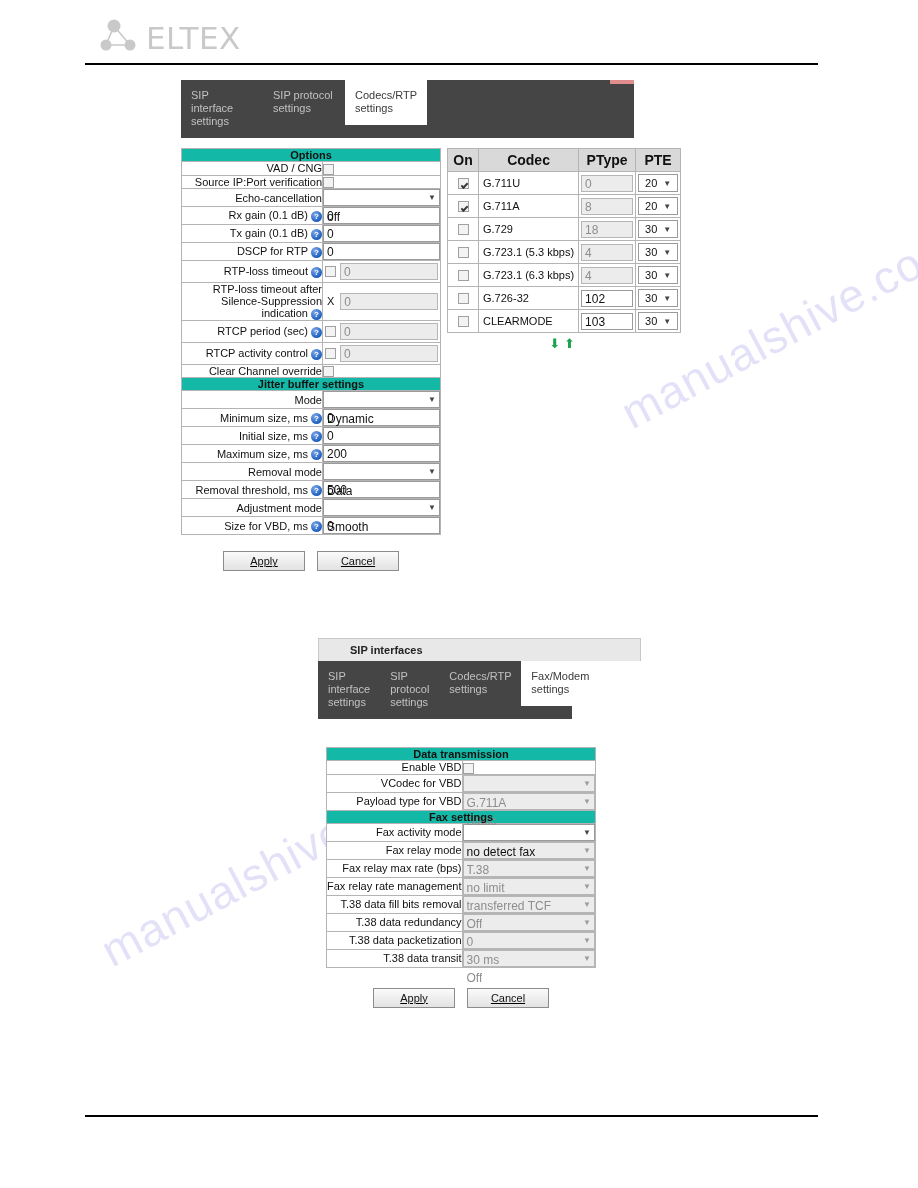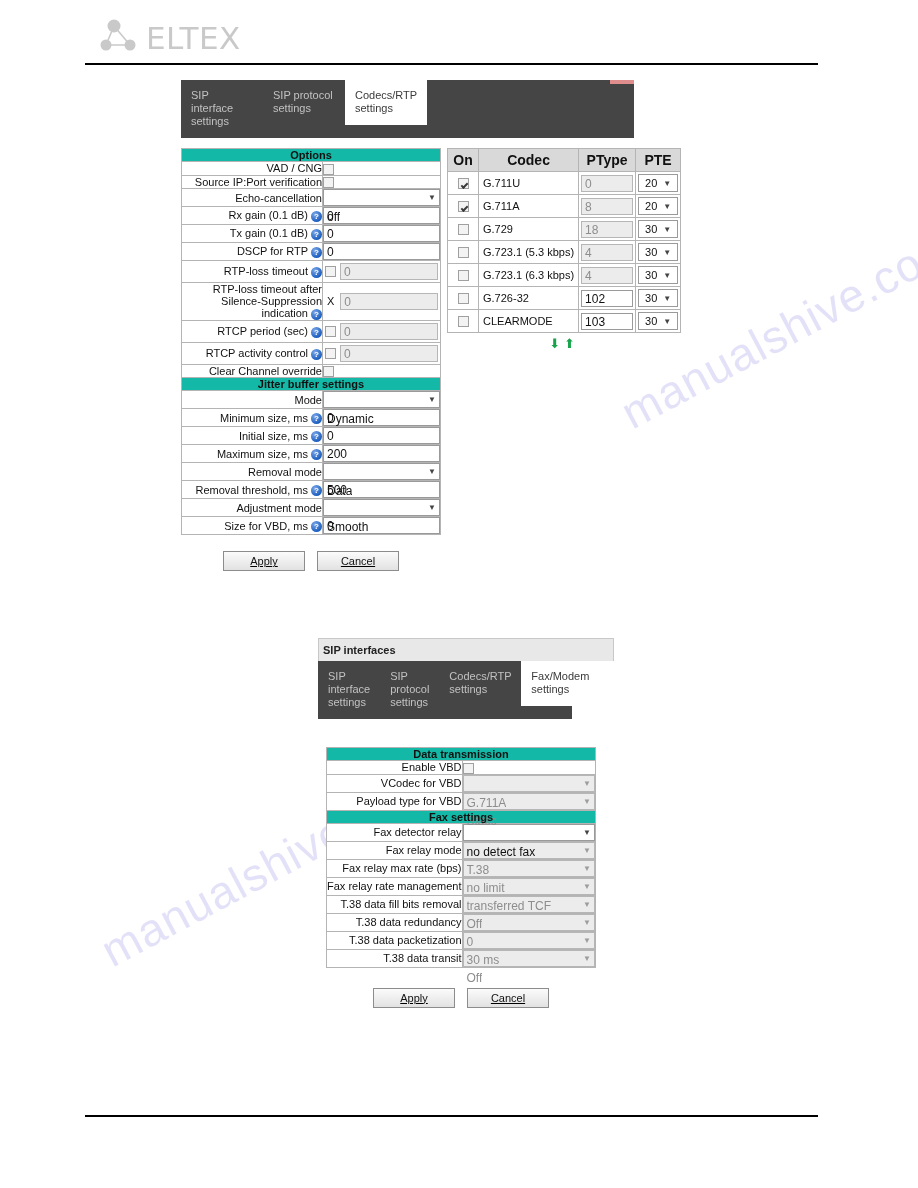--- a/index.html
+++ b/index.html
@@ -29,21 +29,21 @@
   .panel{position:absolute;z-index:2;}
   .tabbar{background:#454545;display:flex;align-items:flex-start;position:relative;}
   .tab{
     color:#c2c2c2;font-size:11px;line-height:13px;padding:9px 10px 10px 10px;
     width:62px;
   }
   .tab.active{background:#fff;color:#3a3a3a;}
   .redmark{position:absolute;right:0;top:0;width:24px;height:4px;background:#e08d8d;}
   .titlebar{
     background:#e8e8e8;border:1px solid #c8c8c8;border-bottom:none;
-    font-size:11px;font-weight:bold;color:#222;padding:5px 0 5px 4px;
+    font-size:11px;font-weight:bold;color:#222;padding:5px 0 5px 31px;
   }
   
   table.cfg{border-collapse:collapse;background:#fff;font-size:11px;color:#111;}
   table.cfg td,table.cfg th{border:1px solid #b4b4b4;padding:0;}
   .sec{
     background:#14b8a6;text-align:center;font-weight:bold;font-size:11px;
     padding:3px 0;color:#111;
   }
   .lbl{text-align:right;padding:3px 4px 3px 6px;white-space:nowrap;line-height:12px;}
   .lbl2{text-align:right;padding:2px 4px 2px 6px;line-height:12px;}
@@ -452,21 +452,21 @@
           <span class="caret">▼</span>
         </div>
       </td>
     </tr>
 
     <tr>
           <td class="sec" colspan="2">Fax settings</td>
         </tr>
 
     <tr>
-      <td class="lbl">Fax detector relay</td>
+      <td class="lbl">Fax activity mode</td>
       <td class="fld">
         <div class="sel">
           <span class="cv">no detect fax</span>
           <span class="caret">▼</span>
         </div>
       </td>
     </tr>
     <tr>
       <td class="lbl">Fax relay mode</td>
       <td class="fld">

